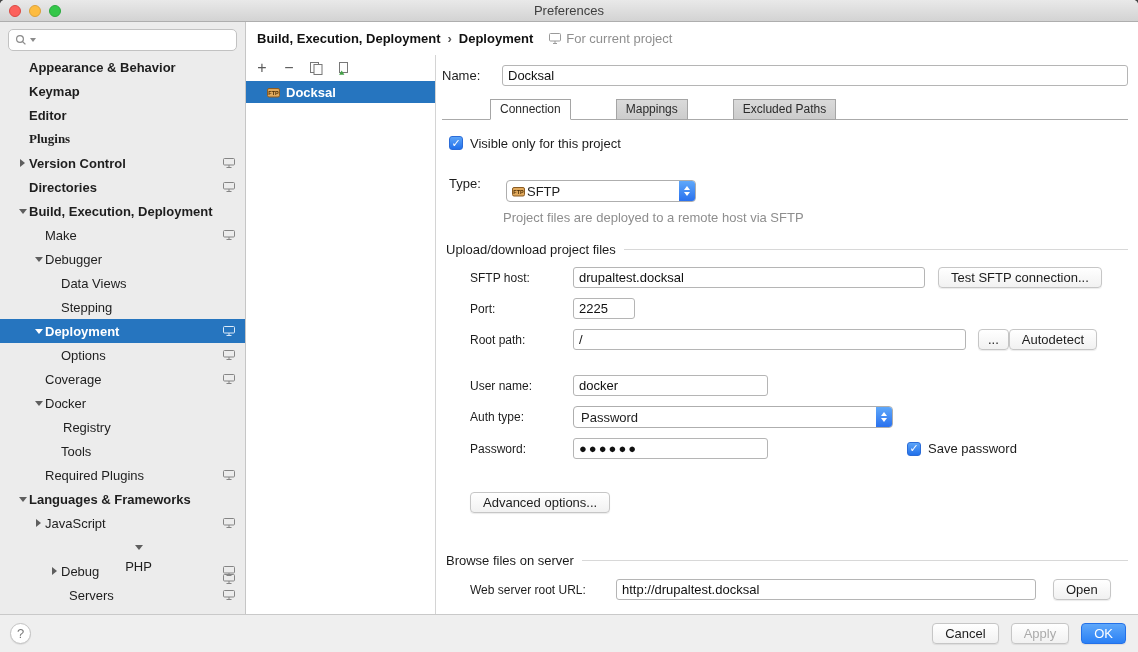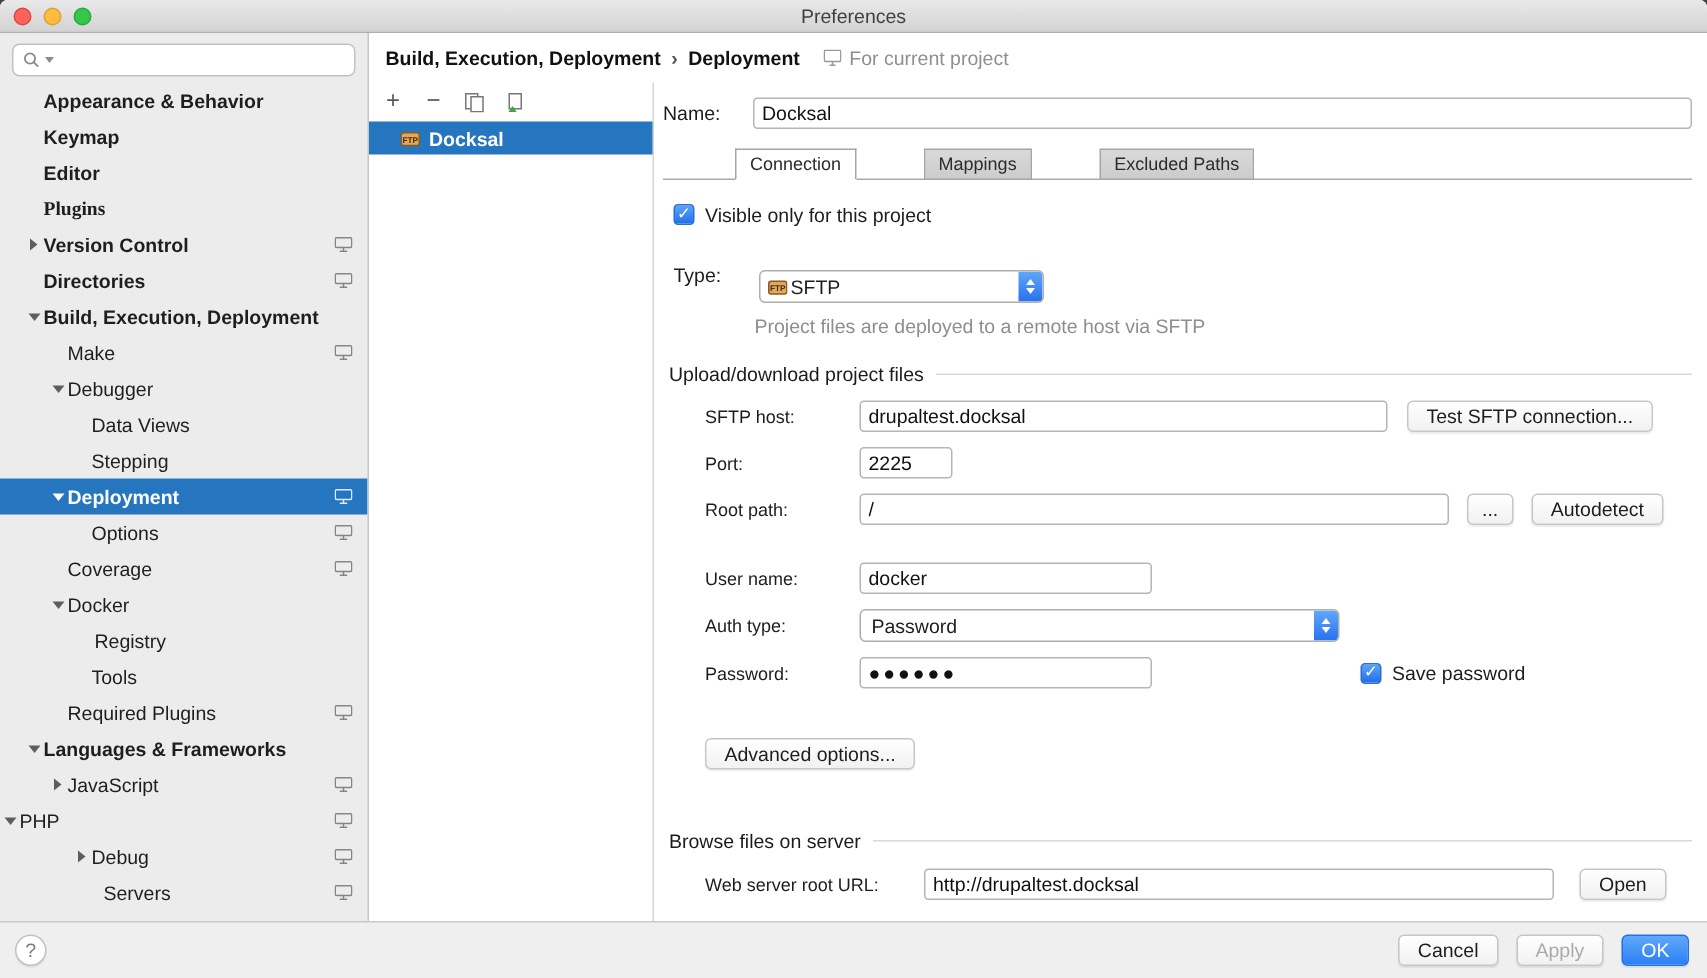--- a/index.html
+++ b/index.html
@@ -110,21 +110,21 @@
   .gaptop { margin-top:25px; }
   .savepw { margin-left:139px; display:flex; align-items:center; gap:7px; }
 
   
   .btn { height:21px; display:inline-flex; align-items:center; justify-content:center;
     padding:0 12px; border:1px solid #c6c6c6; border-radius:4px;
     background:linear-gradient(#ffffff,#f1f1f1); box-shadow:0 1px 1px rgba(0,0,0,.08);
     font-family:inherit; font-size:13px; color:#1d1d1d; white-space:nowrap; }
   .testbtn { margin-left:13px; }
   .browsebtn { margin-left:12px; padding:0 9px; }
-  .adbtn { margin-left:12px; }
+  .adbtn { }
   .advbtn { margin:23px 0 0 24px; }
   .openbtn { margin-left:17px; }
   .webroot { margin-top:11px; }
   .webroot label { width:146px; flex:none; }
 
   
   .footer { height:38px; flex:none; border-top:1px solid #c9c9c9; background:#efefef;
     display:flex; align-items:center; padding:0 12px 0 10px; }
   .helpbtn { width:21px; height:21px; border-radius:50%; border:1px solid #c2c2c2; background:#fff;
     color:#7a7a7a; display:flex; align-items:center; justify-content:center; font-size:13px;
@@ -282,21 +282,21 @@
           <div class="tree-row" style="padding-left: 32px;">
             <span class="tree-arrow right"></span>
             <span class="tree-label">JavaScript</span>
             <span class="proj-icon">
               <svg width="12" height="10" viewBox="0 0 12 10">
                 <rect x="0.5" y="0.5" width="11" height="6.5" rx="1" fill="none" stroke="currentColor"></rect>
                 <path d="M3.5 9.5h5 M6 7v2.5" fill="none" stroke="currentColor"></path>
               </svg>
             </span>
           </div>
-          <div class="tree-row" style="">
+          <div class="tree-row" style="padding-left: 32px; flex-direction: column;">
             <span class="tree-arrow down"></span>
             <span class="tree-label">PHP</span>
             <span class="proj-icon">
               <svg width="12" height="10" viewBox="0 0 12 10">
                 <rect x="0.5" y="0.5" width="11" height="6.5" rx="1" fill="none" stroke="currentColor"></rect>
                 <path d="M3.5 9.5h5 M6 7v2.5" fill="none" stroke="currentColor"></path>
               </svg>
             </span>
           </div>
           <div class="tree-row" style="padding-left: 48px;">

